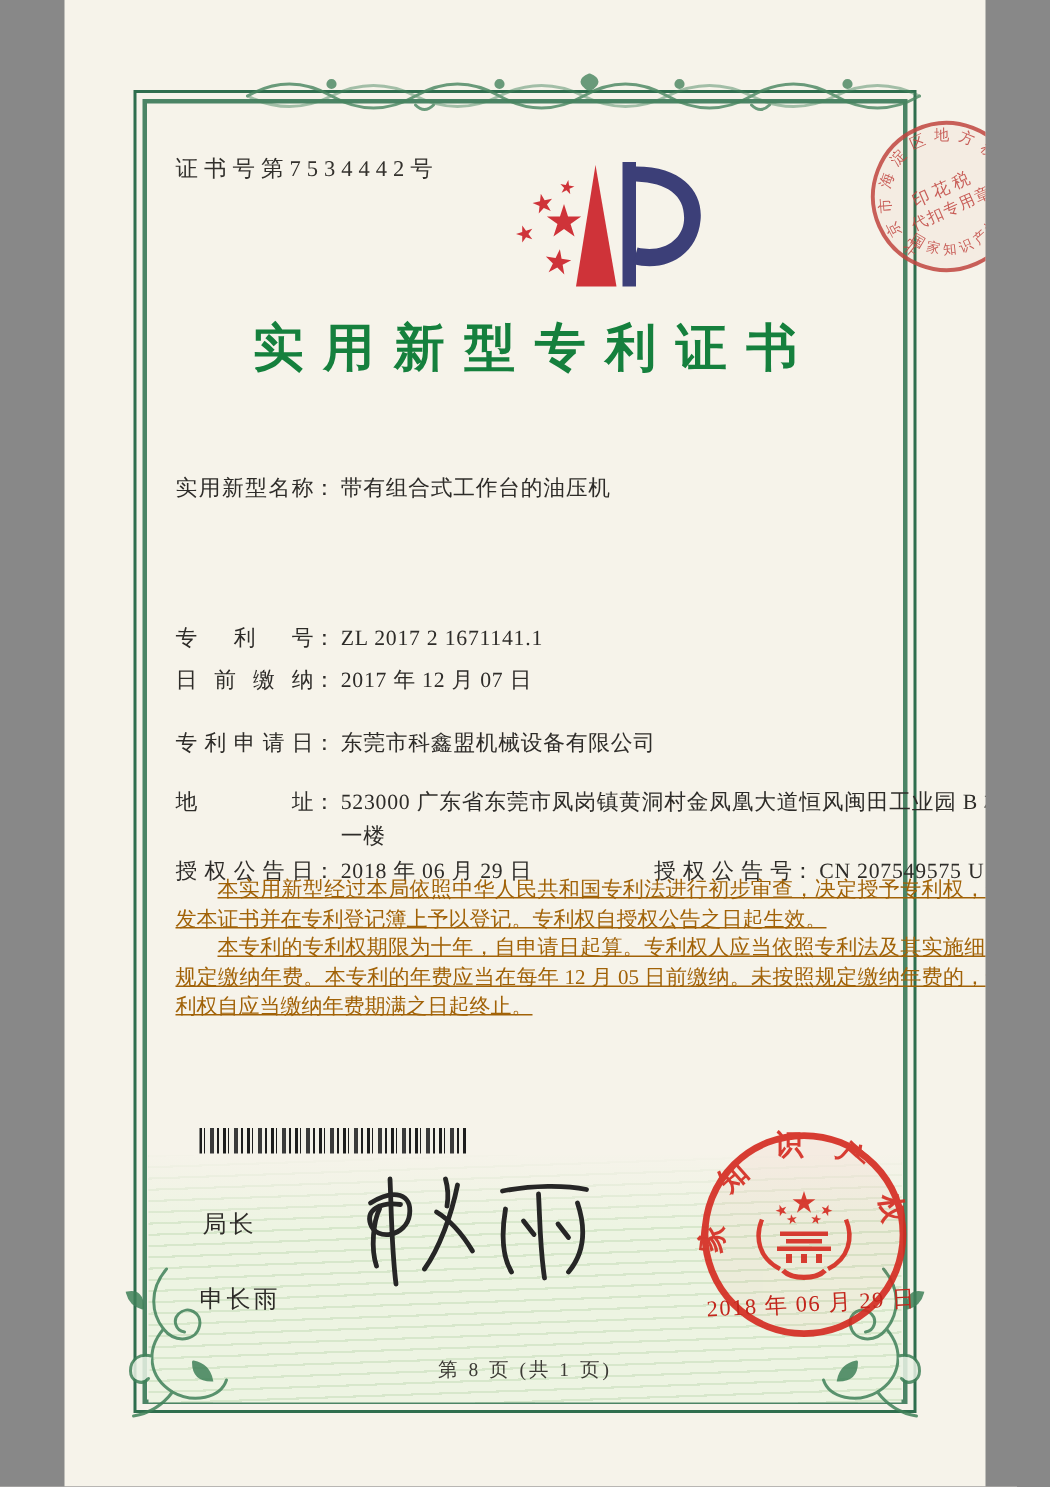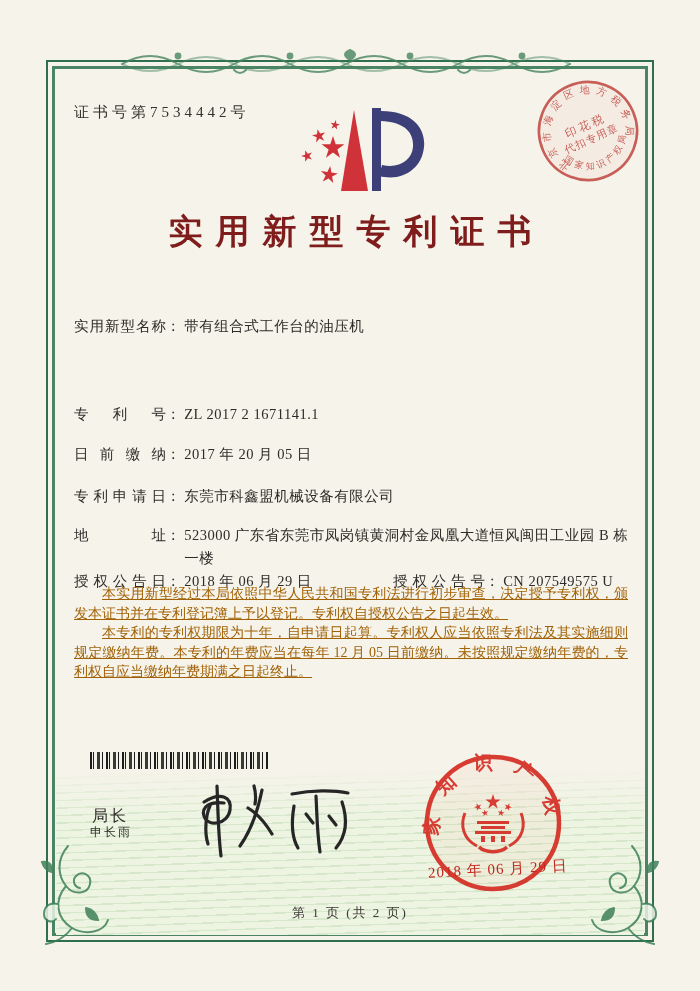--- a/index.html
+++ b/index.html
@@ -1,46 +1,46 @@
 <!DOCTYPE html>
 <html><head>
 <meta charset="utf-8">
 <style>
   html,body{margin:0;padding:0;background:#888;}
   .page{
-    position:relative;width:700px;height:991px;margin:0 auto;
+    position:relative;width:614px;height:991px;margin:0 auto;
     background:#f6f3ea;overflow:hidden;
     font-family:"Liberation Serif","DejaVu Serif",serif;color:#2e2c29;
   }
   
   .frame-outer{position:absolute;left:46px;top:60px;right:46px;bottom:49px;
     border:2px solid #2f6e4e;}
   .frame-inner{position:absolute;left:52px;top:66px;right:52px;bottom:55px;
     border:3px solid #4b8465;}
   
   .band{position:absolute;left:56px;right:56px;top:770px;height:165px;z-index:1;
     background:
       linear-gradient(180deg, rgba(246,243,234,.95) 0, rgba(246,243,234,0) 48px),
       repeating-linear-gradient(178deg,#d7e7cb 0 1.4px,#edf4e2 1.4px 7.5px);}
   .cert-no{position:absolute;left:74px;top:103px;font-size:15px;letter-spacing:4px;color:#33312d;z-index:3;}
   .title{position:absolute;left:0;right:0;top:209px;margin:0;text-align:center;
-    font-size:34px;font-weight:600;letter-spacing:13px;text-indent:13px;color:#7f1d1d;z-index:3;}
+    font-size:34px;font-weight:600;letter-spacing:13px;text-indent:13px;color:#15803d;z-index:3;}
   .field{position:absolute;left:74px;font-size:14.5px;line-height:23px;z-index:3;white-space:nowrap;margin-top:19px;}
   .flabel{display:inline-block;width:92px;text-align:justify;text-align-last:justify;vertical-align:top;}
   .fvalue{display:inline-block;vertical-align:top;letter-spacing:.5px;}
   .fvalue.wrap{white-space:normal;width:452px;}
   .grant2{position:absolute;left:319px;top:0;}
   .paras{position:absolute;left:74px;top:584px;width:554px;z-index:3;
     font-size:14px;line-height:19.6px;text-align:justify;color:#a16207;text-decoration:underline;}
   .paras p{margin:0;text-indent:2em;}
   .barcode{position:absolute;left:90px;top:752px;width:178px;height:17px;z-index:3;
     background:repeating-linear-gradient(90deg,#1d1d1d 0 2px,#f3f1e8 2px 3px,#1d1d1d 3px 4px,#f3f1e8 4px 7px,#3a3a3a 7px 10px,#f3f1e8 10px 12px,#1d1d1d 12px 13px,#f3f1e8 13px 16px);}
   .sig-title{position:absolute;left:92px;top:806px;font-size:16px;letter-spacing:2px;z-index:3;
     font-family:Liberation Serif, serif;}
-  .sig-name{position:absolute;left:90px;top:824px;font-size:12px;letter-spacing:2px;z-index:3;
+  .sig-name{position:absolute;left:90px;top:856px;font-size:16px;letter-spacing:2px;z-index:3;
     font-family:"Liberation Sans","DejaVu Sans",sans-serif;}
   .autograph{position:absolute;left:196px;top:780px;z-index:4;}
   .seal{position:absolute;left:420px;top:750px;z-index:5;}
   .seal-date{position:absolute;left:428px;top:860px;z-index:6;color:#c3261c;
     font-size:15px;letter-spacing:1px;transform:rotate(-3deg);white-space:nowrap;}
   .footer{position:absolute;left:0;right:0;top:904px;text-align:center;font-size:13px;
     letter-spacing:2px;color:#3c3a35;z-index:3;}
   .taxstamp{position:absolute;left:533px;top:76px;z-index:4;}
   .logo{position:absolute;left:275px;top:96px;z-index:3;}
   .orn-top{position:absolute;left:118px;top:42px;z-index:2;}
@@ -129,27 +129,27 @@
       <text x="0" y="12" font-size="10.5" letter-spacing="1" text-anchor="middle">代扣专用章</text>
     </g>
   </svg>
 
   <h1 class="title">实用新型专利证书</h1>
 
   <div class="field" style="top:296px">
     <span class="flabel">实用新型名称</span><span>：</span>
     <span class="fvalue">带有组合式工作台的油压机</span>
   </div>
-  <div class="field" style="top:384px">
+  <div class="field" style="top:396px">
     <span class="flabel">专利号</span><span>：</span>
     <span class="fvalue">ZL 2017 2 1671141.1</span>
   </div>
   <div class="field" style="top:424px">
     <span class="flabel">日前缴纳</span><span>：</span>
-    <span class="fvalue">2017 年 20 月 05 日</span>
+    <span class="fvalue">2017 年 12 月 07 日</span>
   </div>
   <div class="field" style="top:466px">
     <span class="flabel">专利申请日</span><span>：</span>
     <span class="fvalue">东莞市科鑫盟机械设备有限公司</span>
   </div>
   <div class="field" style="top:505px">
     <span class="flabel">地址</span><span>：</span>
     <span class="fvalue wrap">523000 广东省东莞市凤岗镇黄洞村金凤凰大道恒风闽田工业园 B 栋一楼</span>
   </div>
   <div class="field" style="top:551px">
@@ -206,15 +206,15 @@
           <rect x="-2" y="13" width="4" height="6"></rect>
           <rect x="8" y="13" width="4" height="6"></rect>
         <path d="M-28,-10 C-33,2 -30,16 -16,23" fill="none" stroke="#d4291f" stroke-width="3"></path>
         <path d="M28,-10 C33,2 30,16 16,23" fill="none" stroke="#d4291f" stroke-width="3"></path>
         <path d="M-14,24 A 16,9 0 0 0 14,24" fill="none" stroke="#d4291f" stroke-width="3.5"></path>
       </g>
     </g>
   </svg>
   <div class="seal-date">2018 年 06 月 29 日</div>
 
-  <div class="footer">第 1 页 (共 2 页)</div>
+  <div class="footer">第 8 页 (共 1 页)</div>
 
 </div>
 
 </body></html>

